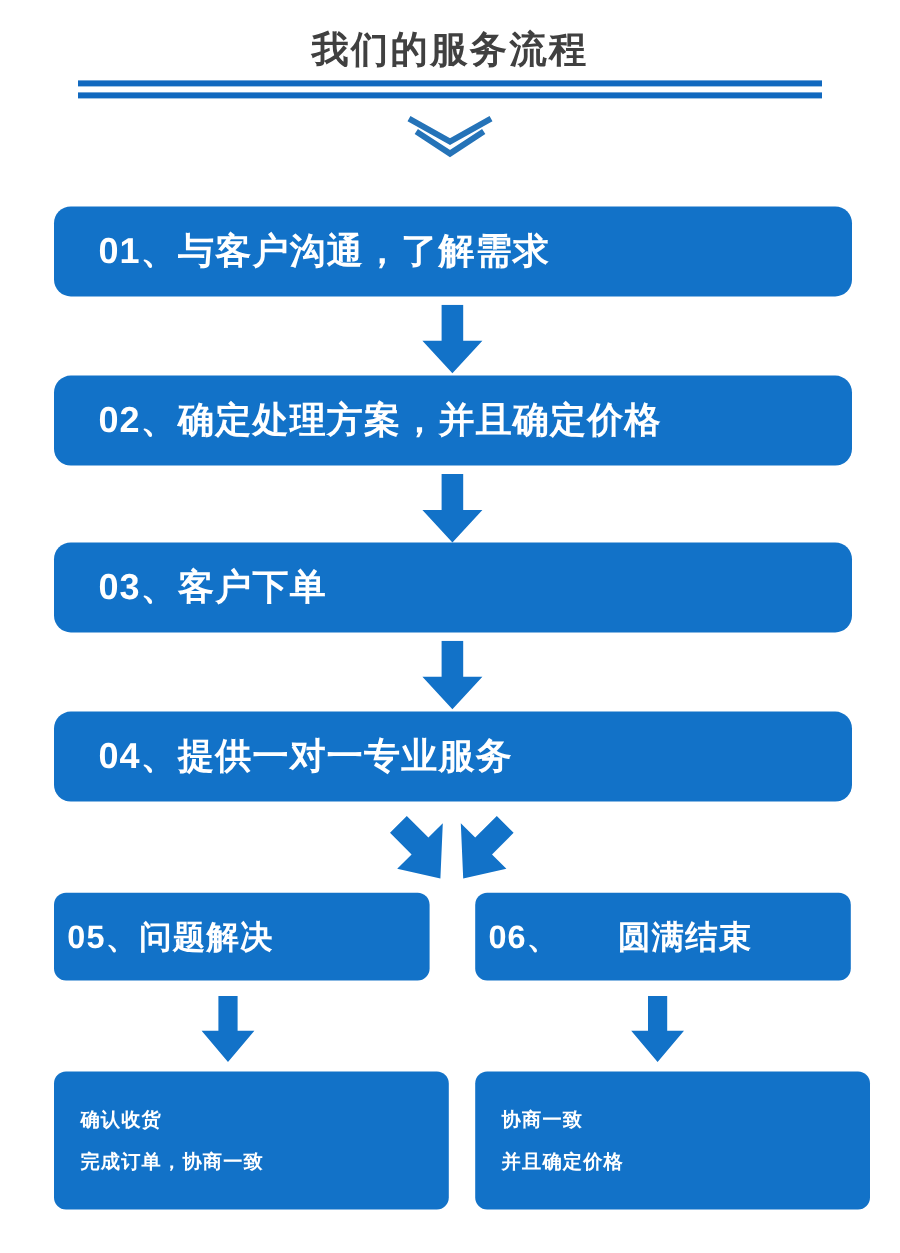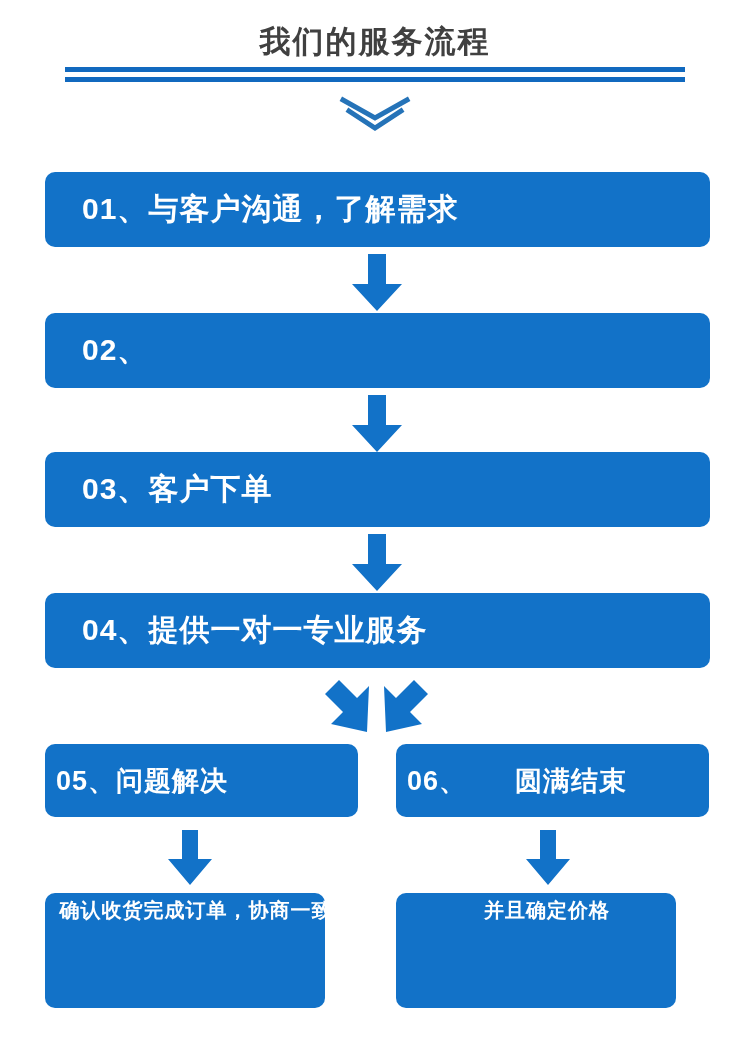--- a/index.html
+++ b/index.html
@@ -72,20 +72,21 @@
     align-items: center;
     box-sizing: border-box;
   }
   .fbox-wide {
     left: 45px;
     width: 665px;
     height: 75px;
     padding-left: 37px;
     font-size: 30px;
     letter-spacing: 1px;
+    border-radius: 14px;
   }
   .fbox .num {
     font-family: "Liberation Sans", "DejaVu Sans", sans-serif;
     letter-spacing: 1px;
   }
 
   .box-01 { top: 172px; }
   .box-02 { top: 313px; align-items: center; }
   .box-03 { top: 452px; }
   .box-04 { top: 593px; }
@@ -97,28 +98,28 @@
     font-size: 27px;
     padding-left: 11px;
     top: 744px;
     letter-spacing: 1px;
   }
   .box-05 { left: 45px; }
   .box-06 { left: 396px; gap: 48px; }
 
   
   .fbox-term {
-    width: 280px;
+    width: 329px;
     height: 115px;
     top: 893px;
     padding-left: 22px;
-    font-size: 20px;
+    font-size: 16px;
     line-height: 35px;
     display: flex;
-    flex-direction: row;
+    flex-direction: column;
     justify-content: center;
     align-items: flex-start;
     letter-spacing: 1px;
   }
   .box-end-left { left: 45px; }
   .box-end-right { left: 396px; }
   .fbox-term .ln { display: block; white-space: nowrap; }
 
   
   .arrow-down {
@@ -169,20 +170,21 @@
   </div>
 
   <div class="arrow-down a1">
     <svg viewBox="0 0 58 58" width="58" height="58" aria-hidden="true">
       <polygon points="20,0 38,0 38,30 54,30 29,57 4,30 20,30" fill="#1272c8"></polygon>
     </svg>
   </div>
 
   <div class="fbox fbox-wide box-02">
     <span class="num">02、</span>
+    <span>确定处理方案，并且确定价格</span>
   </div>
 
   <div class="arrow-down a2">
     <svg viewBox="0 0 58 58" width="58" height="58" aria-hidden="true">
       <polygon points="20,0 38,0 38,30 54,30 29,57 4,30 20,30" fill="#1272c8"></polygon>
     </svg>
   </div>
 
   <div class="fbox fbox-wide box-03">
     <span class="num">03、</span>
@@ -229,16 +231,17 @@
     <svg viewBox="0 0 50 56" width="50" height="56" aria-hidden="true">
       <polygon points="17,0 33,0 33,29 47,29 25,55 3,29 17,29" fill="#1272c8"></polygon>
     </svg>
   </div>
 
   <div class="fbox fbox-term box-end-left">
     <span class="ln">确认收货</span>
     <span class="ln">完成订单，协商一致</span>
   </div>
   <div class="fbox fbox-term box-end-right">
+    <span class="ln">协商一致</span>
     <span class="ln">并且确定价格</span>
   </div>
 
 </div>
 
 </body></html>

